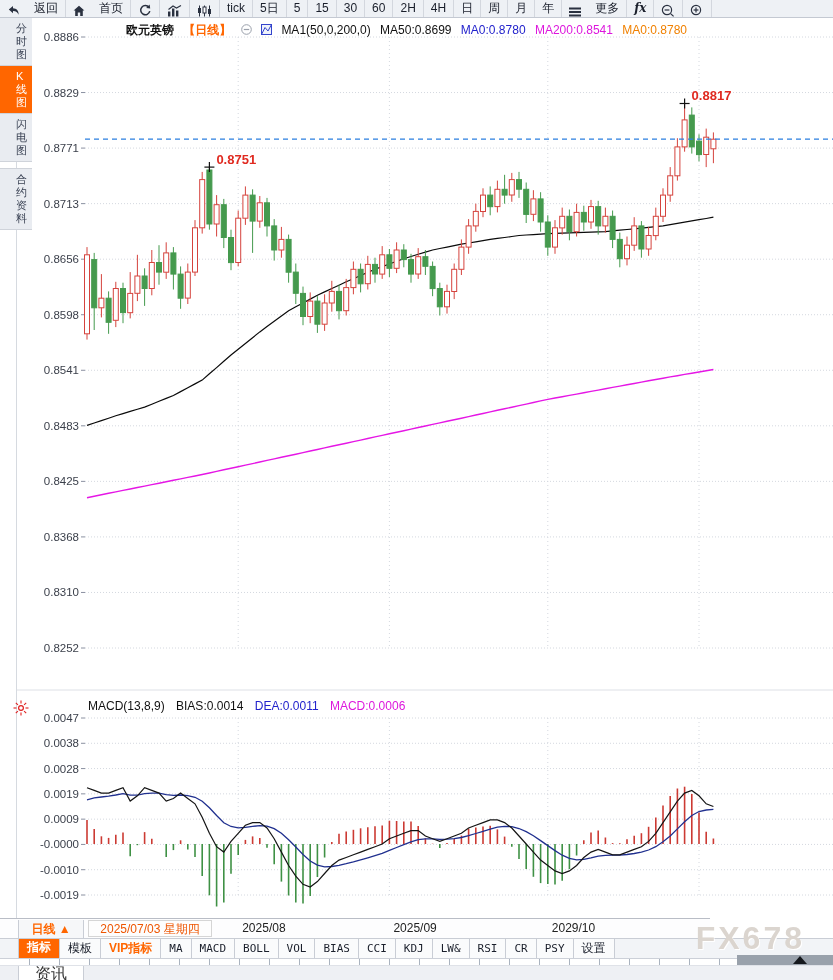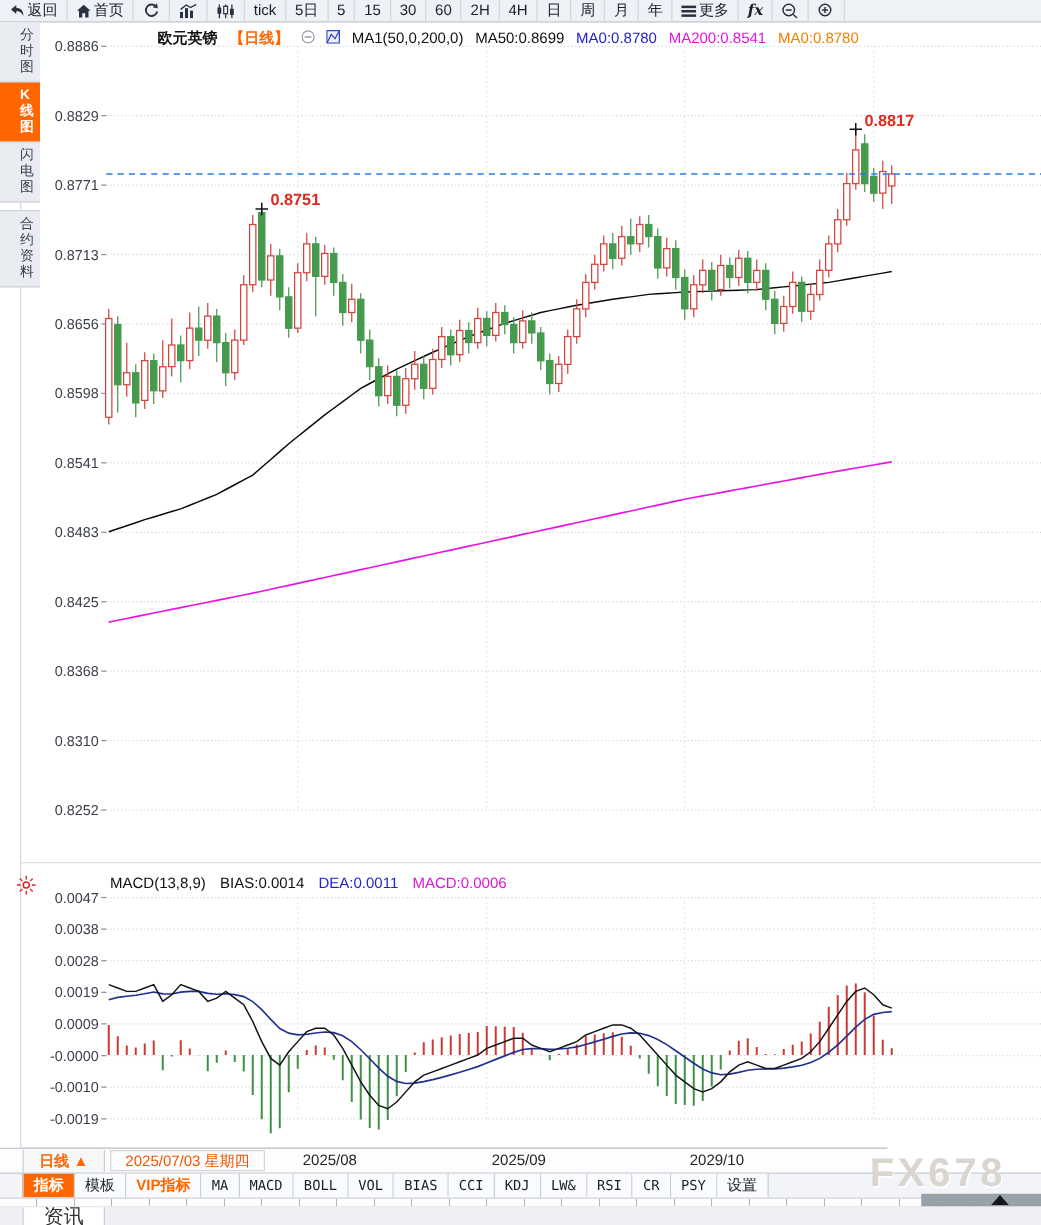--- a/index.html
+++ b/index.html
@@ -2,30 +2,30 @@
 <html><head>
 <meta charset="utf-8">
 <style>
   html,body{margin:0;padding:0;background:#fff;}
   *{box-sizing:border-box;}
   .stage{position:relative;width:833px;height:980px;background:#fff;overflow:hidden;
          font-family:"Liberation Sans","DejaVu Sans",sans-serif;color:#1a1f2b;}
   
   .toolbar{position:absolute;left:0;top:0;width:833px;height:18px;background:#eef1f5;
            border-bottom:1px solid #c4c9d2;display:flex;align-items:stretch;overflow:hidden;}
-  .tbtn{display:flex;align-items:center;gap:2px;padding:0 7px;font-size:12px;line-height:17px;
+  .tbtn{display:flex;align-items:flex-end;gap:14px;padding:0 7px;font-size:12px;line-height:17px;
         border-right:1px solid #d3d7de;white-space:nowrap;cursor:default;}
   .tbtn .ic{display:flex;align-items:center;}
   .tbtn.fx{font-style:italic;font-weight:bold;font-family:"DejaVu Serif",serif;}
   
   .sidebar{position:absolute;left:0;top:18px;width:17px;height:900px;background:#fff;
            border-right:1px solid #d6dae0;z-index:4;}
   .stab{width:17px;text-align:center;font-size:11px;line-height:13px;padding:4px 16px;
         word-break:break-all;background:#e9ecf1;color:#3a4254;border-bottom:1px solid #cfd3da;}
-  .stab.active{background:#ff6600;color:#fff;font-weight:bold;}
+  .stab.active{background:#ff6600;color:#fff;font-weight:normal;}
   .stab.gap{margin-top:6px;border-top:1px solid #cfd3da;}
   
   .chart-svg{position:absolute;left:0;top:18px;}
   .legend{position:absolute;left:88px;top:22px;font-size:12px;white-space:nowrap;z-index:3;}
   .legend span{margin-right:6px;}
   .sym{font-weight:bold;color:#111;margin-left:38px;}
   .per{color:#ff6600;font-weight:bold;}
   .c-black{color:#111;} .c-blue{color:#2222cc;} .c-mag{color:#dd16dd;} .c-orange:{color:#f08000;}
   .c-orange{color:#f08000;}
   .macd-legend{position:absolute;left:88px;top:699px;font-size:12px;white-space:nowrap;z-index:3;}
@@ -35,21 +35,21 @@
   .datebar{position:absolute;left:0;top:918px;width:710px;height:20px;background:#fdfdfe;
            border-top:1px solid #b9bdc6;font-size:12px;}
   .period-box{position:absolute;left:18px;top:1px;width:66px;height:18px;line-height:18px;text-align:center;
               color:#ff6600;font-weight:bold;background:#f6f7f9;border-right:1px solid #c9cdd5;border-left:1px solid #c9cdd5;}
   .date-box{position:absolute;left:88px;top:1px;width:124px;height:17px;line-height:17px;text-align:center;
             color:#ee5500;border:1px solid #d5d5d5;background:#fdfdfd;}
   .month-label{position:absolute;top:2px;color:#222;font-size:12px;}
   .indbar{position:absolute;left:0;top:938px;width:833px;height:20px;background:#f2f4f7;
           border-top:1px solid #c9cdd5;display:flex;align-items:stretch;font-size:12px;}
   .indbar .cell{padding:0 8px;line-height:19px;border-right:1px solid #c9cdd5;background:#fafbfc;white-space:nowrap;}
-  .indbar .cell.first{margin-left:18px;border-left:1px solid #c9cdd5;}
+  .indbar .cell.first{margin-left:18px;border-left:1px solid #c9cdd5;font-family:Liberation Mono, monospace;}
   .indbar .cell.mono{font-family:"DejaVu Sans Mono",monospace;font-size:11px;}
   .indbar .cell.active{background:#ff6600;color:#fff;font-weight:bold;}
   .indbar .cell.vip{color:#ff6600;font-weight:bold;}
   .tickstrip{position:absolute;left:0;top:958px;width:833px;height:8px;background:#fff;
              border-top:1px solid #ccd0d8;border-bottom:1px solid #dfe2e8;
              background-image:repeating-linear-gradient(90deg,transparent 0 29px,#aab3bf 29px 30px);}
   .newsbar{position:absolute;left:0;top:966px;width:833px;height:14px;background:#eef0f4;}
   .news-tab{position:absolute;left:18px;top:0;width:66px;height:14px;line-height:15px;text-align:center;
             font-size:16px;color:#333;background:#fff;border-left:1px solid #c9cdd5;border-right:1px solid #c9cdd5;}
   .watermark{position:absolute;right:28px;top:920px;font-size:32px;font-weight:bold;letter-spacing:3px;

